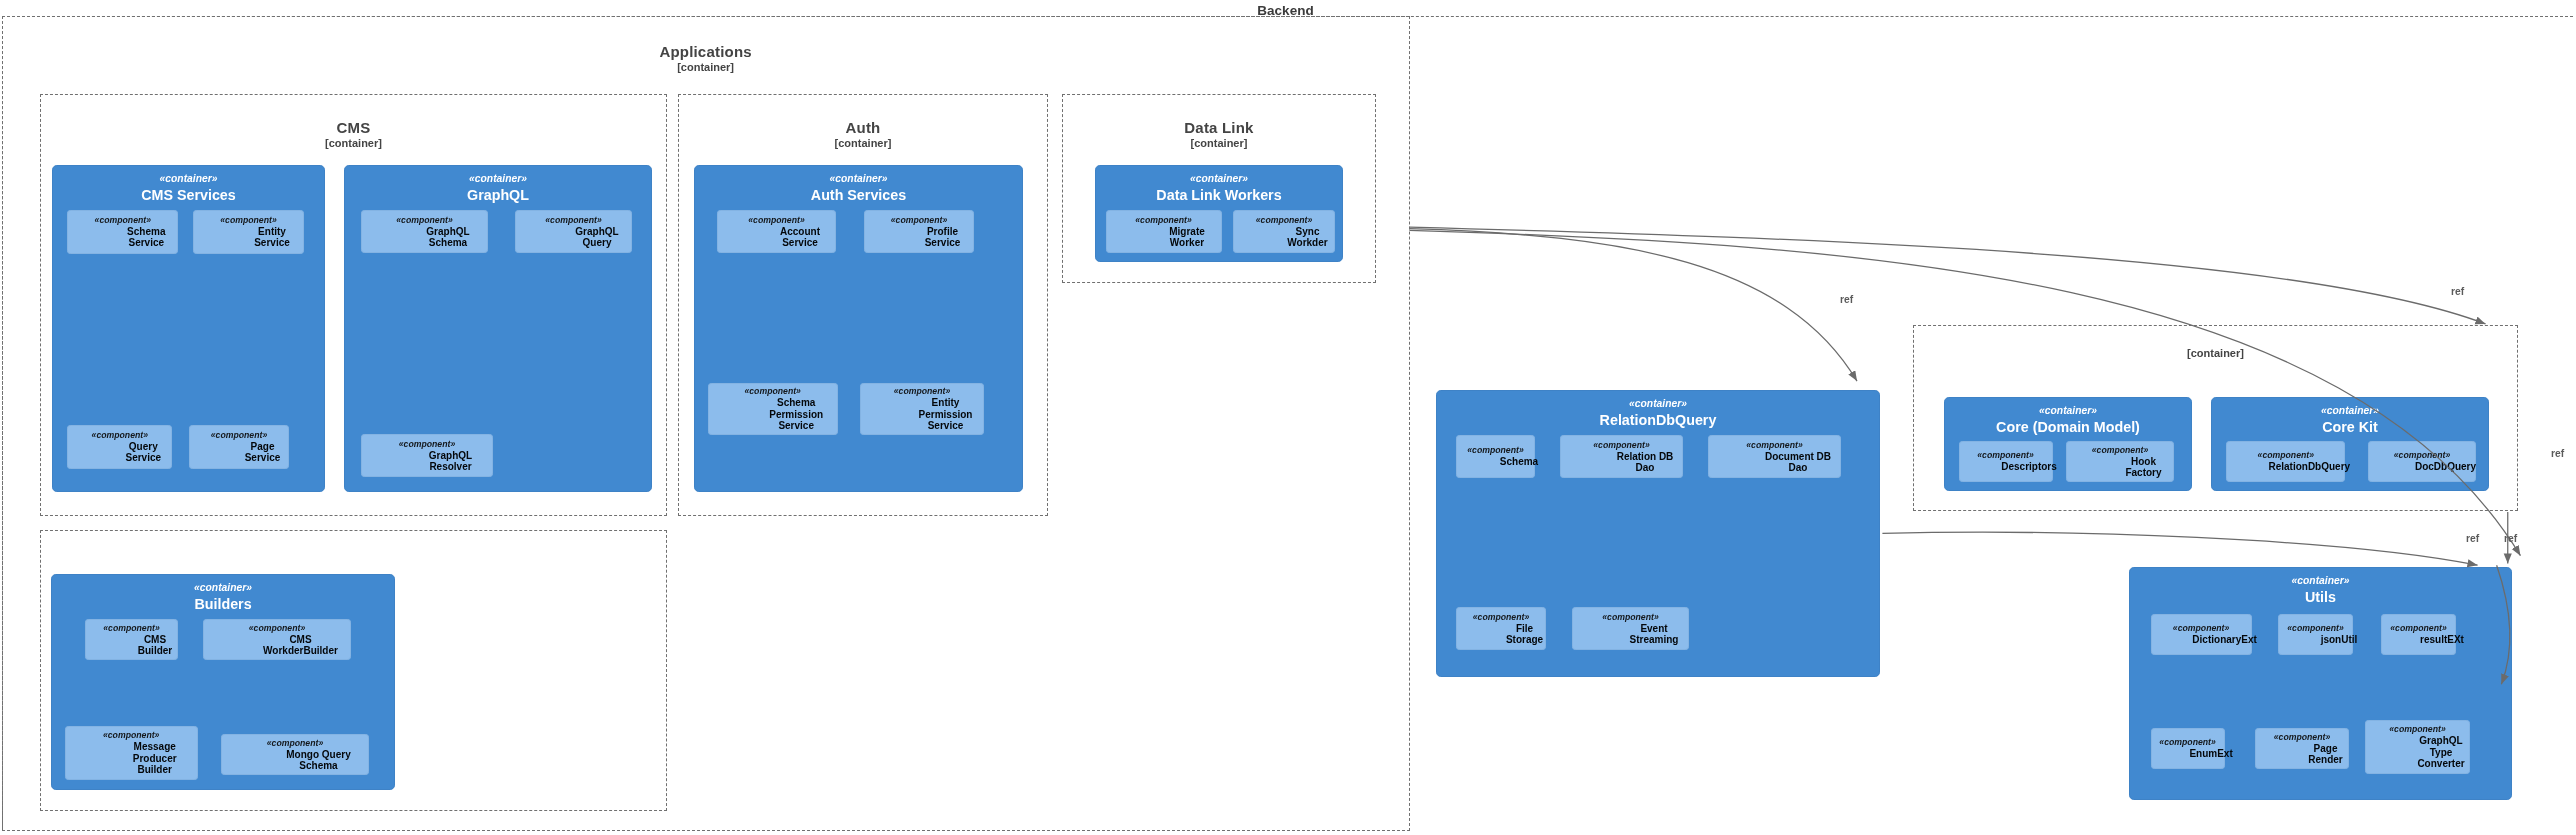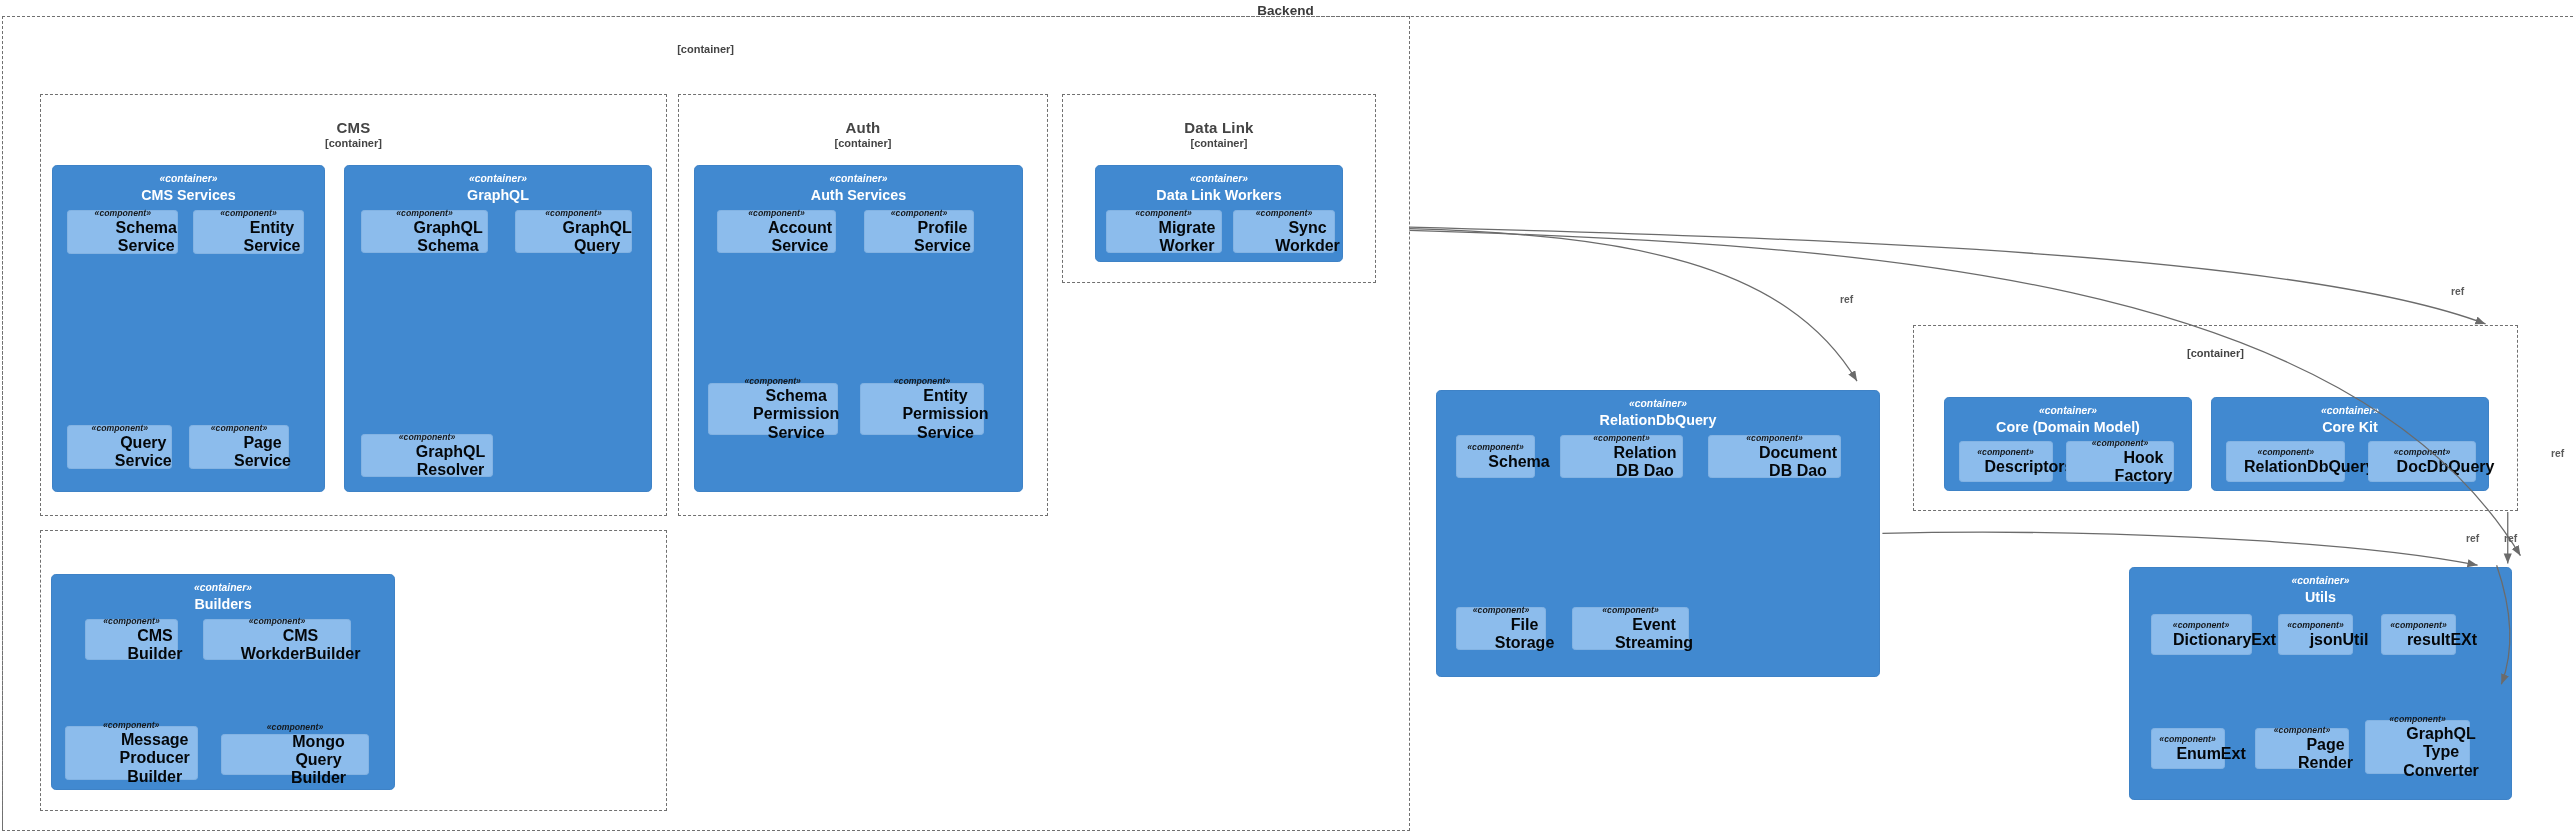--- a/index.html
+++ b/index.html
@@ -99,21 +99,21 @@
     padding: 1.6px 4.8px;
   }
   .component-box .cb-stereo {
     font-size: 8.7px;
     font-style: italic;
     font-weight: bold;
     color: #14181c;
     line-height: 1.25;
   }
   .component-box .cb-name {
-    font-size: 16px;
+    font-size: 10px;
     font-weight: bold;
     color: #04070a;
     line-height: 1.14;
     margin-left: 47px;
   }
 
   
   #edges {
     position: absolute;
     left: 0;
@@ -134,20 +134,21 @@
 <body>
 
 <div id="canvas">
 
   <div class="top-label" style="left:1206px; top:3px; width:159px;">Backend</div>
 
   <div class="dashed-group" style="left:1.6px; top:16px; width:2571px; height:813px; border-right:none; border-bottom:none;"></div>
 
   <div class="dashed-group" style="left:1.6px; top:16px; width:1408px; height:815px;">
     <div class="group-title" style="top:26px;">
+      <span class="gt-name">Applications</span>
       <span class="gt-type">[container]</span>
     </div>
   </div>
 
   <div class="dashed-group" style="left:40px; top:94px; width:627px; height:422px;">
     <div class="group-title" style="top:24px;">
       <span class="gt-name">CMS</span>
       <span class="gt-type">[container]</span>
     </div>
   </div>
@@ -260,21 +261,21 @@
     <div class="component-box" style="left:151px; top:44px; width:148px; height:41px;">
       <span class="cb-stereo">«component»</span>
       <span class="cb-name">CMS WorkderBuilder</span>
     </div>
     <div class="component-box" style="left:12.7px; top:151px; width:133px; height:54px;">
       <span class="cb-stereo">«component»</span>
       <span class="cb-name">Message Producer Builder</span>
     </div>
     <div class="component-box" style="left:169px; top:159px; width:148px; height:41px;">
       <span class="cb-stereo">«component»</span>
-      <span class="cb-name">Mongo Query Builder</span>
+      <span class="cb-name">Mongo Query Schema</span>
     </div>
   </div>
 
   <div class="container-box" style="left:1436px; top:390px; width:444px; height:287px;">
     <div class="container-head">
       <span class="ch-stereo">«container»</span>
       <span class="ch-name">RelationDbQuery</span>
     </div>
     <div class="component-box" style="left:19px; top:44px; width:79px; height:43px;">
       <span class="cb-stereo">«component»</span>

